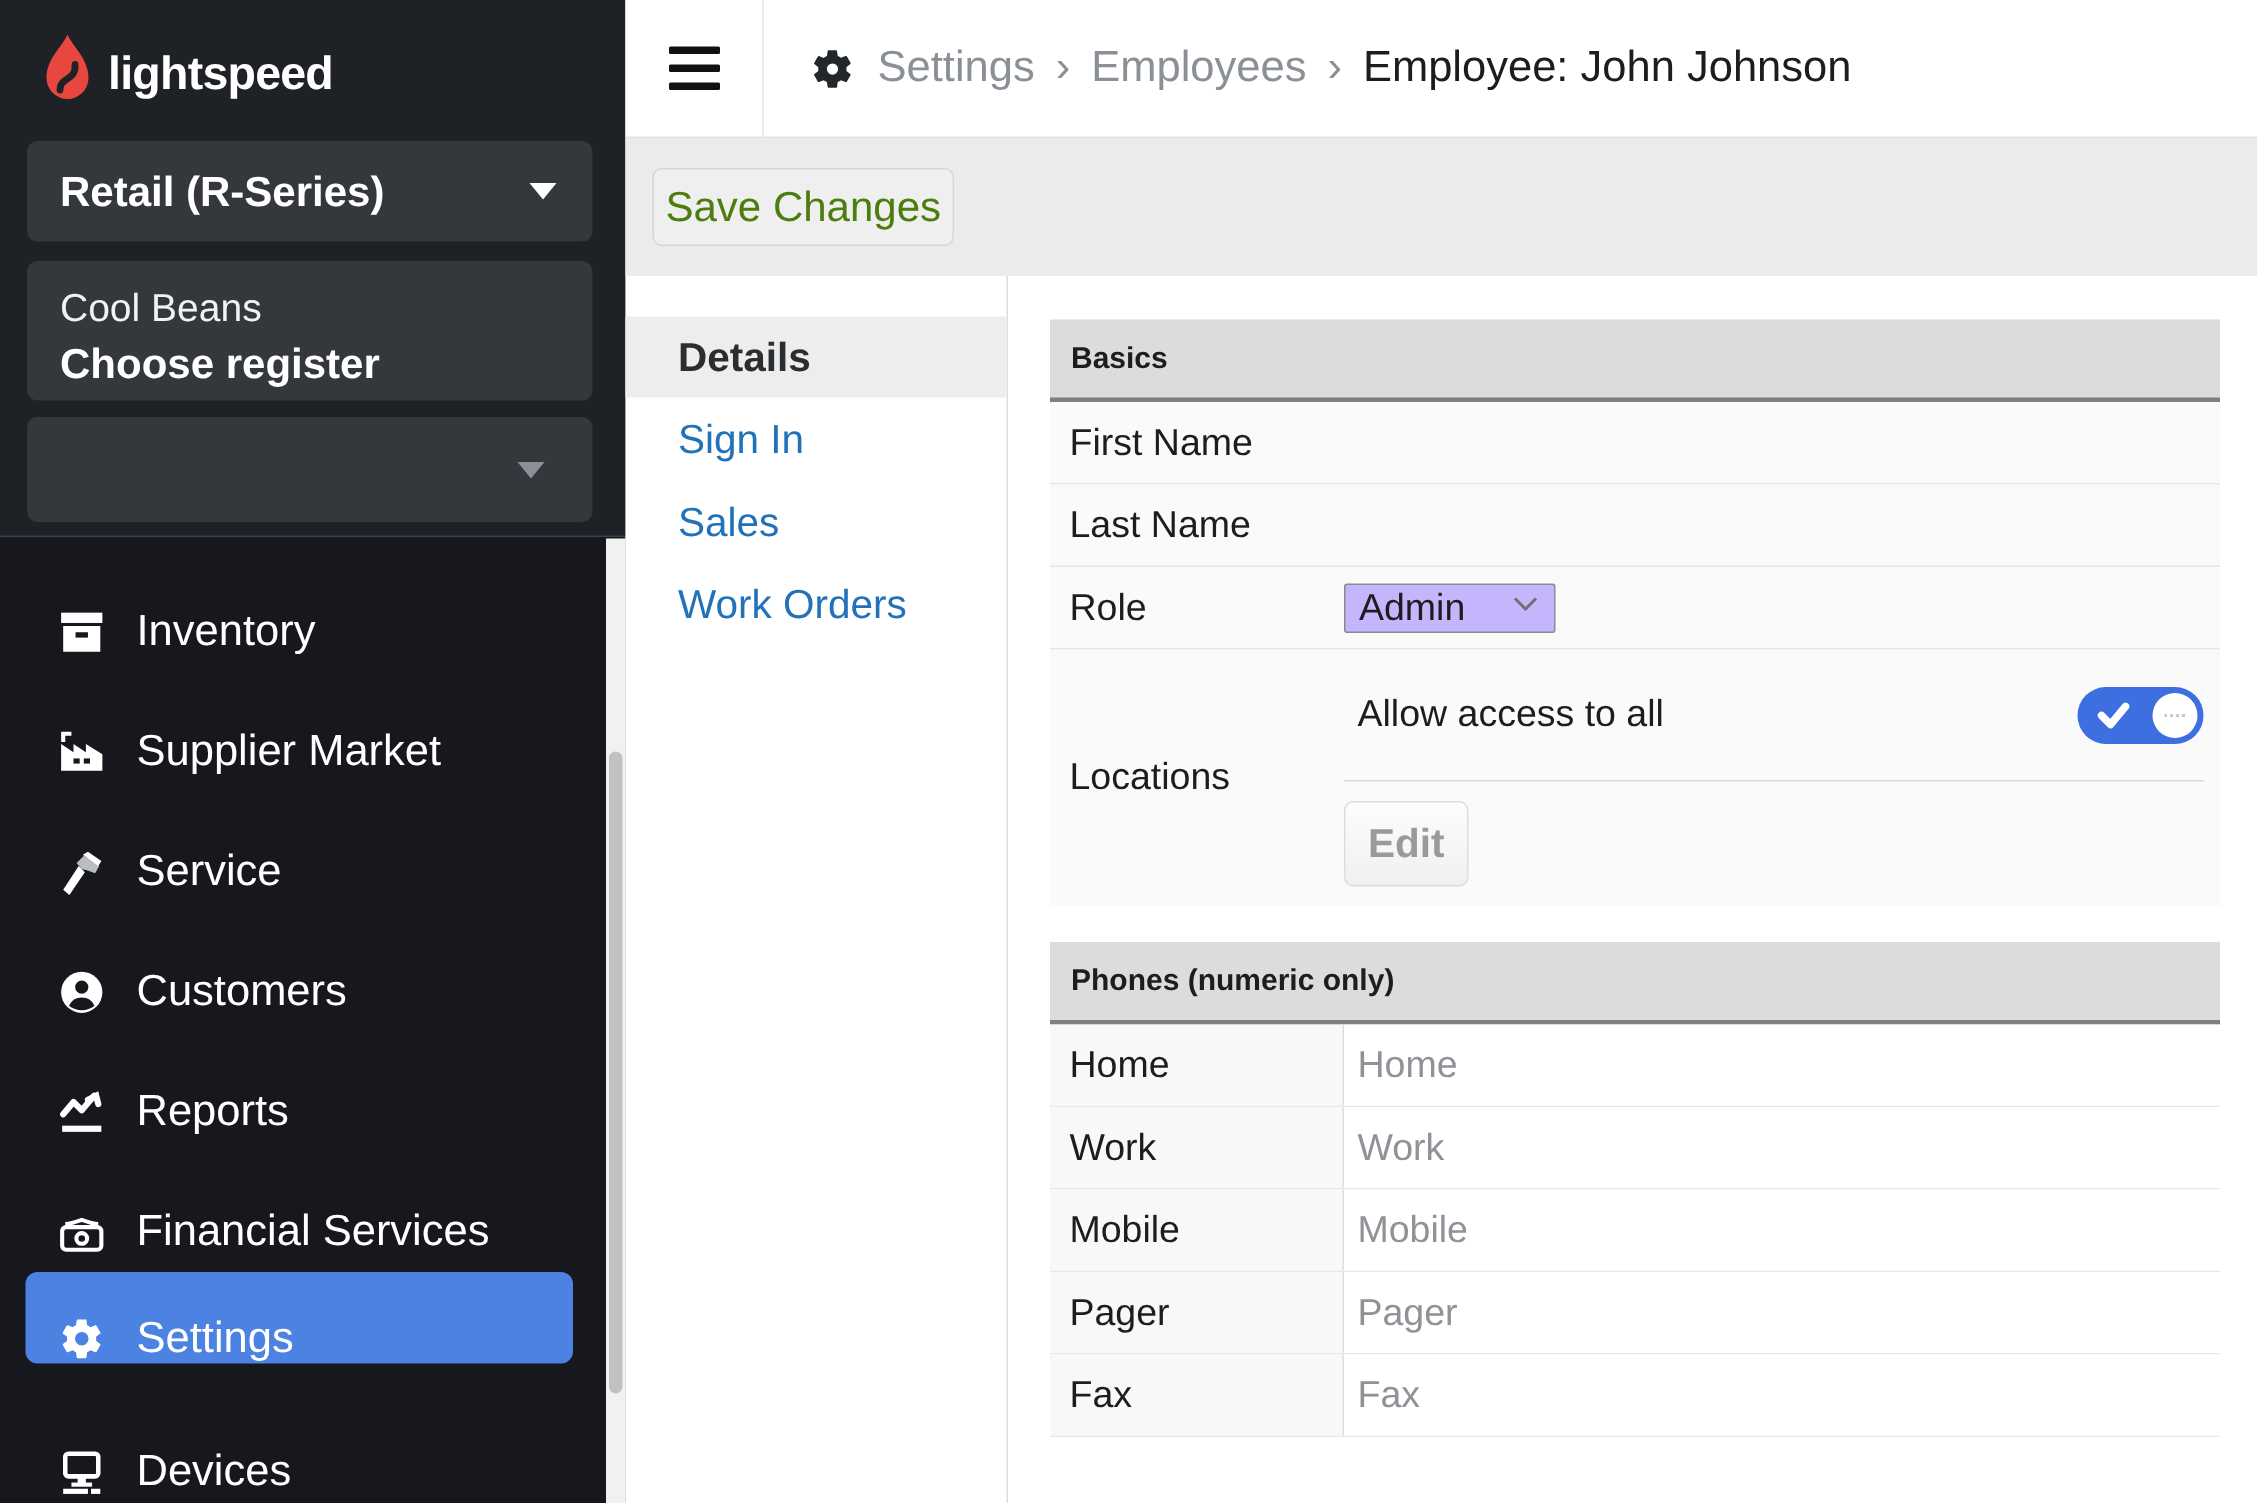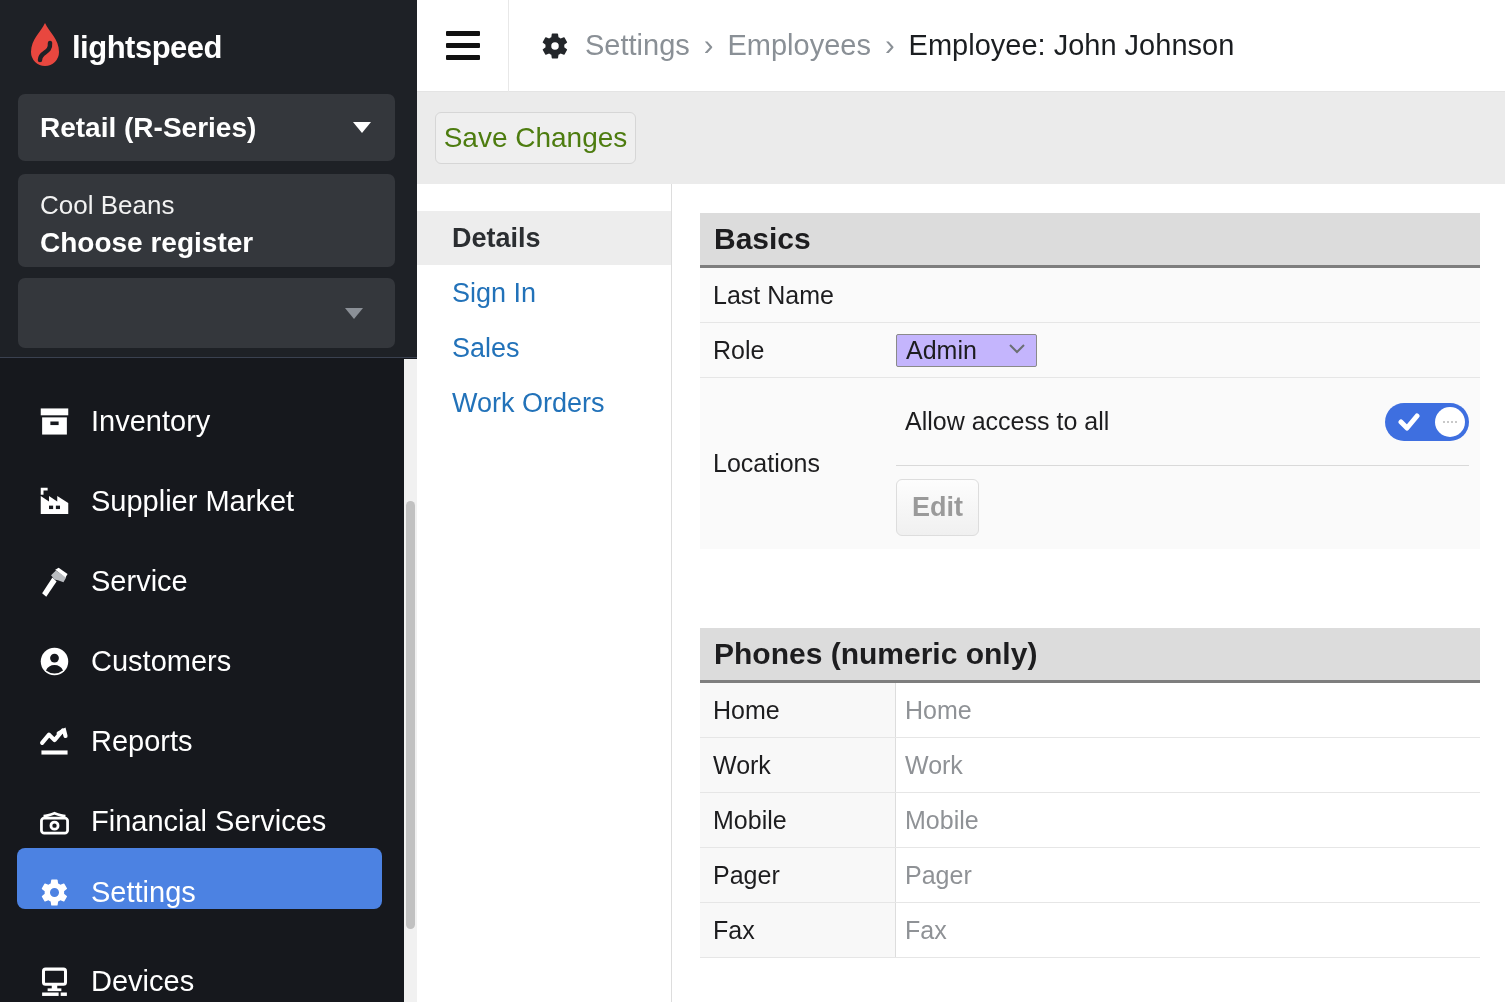--- a/index.html
+++ b/index.html
@@ -46,21 +46,21 @@
   .save-btn { width:201px; height:52px; border:1px solid #d6d6d6; border-radius:6px; background:#efefef;
               color:#4d7c0f; font-size:28px; font-family:inherit; cursor:default; }
 
   .content { position:relative; height:818px;padding-left:40px; }
   .subnav { position:absolute; left:0; top:0; width:255px; height:818px; border-right:1px solid #ddd; padding-top:27px; }
   .subnav-item { height:54px; display:flex; align-items:center; padding-left:35px; font-size:27px; color:#2272b9; cursor:pointer; margin-bottom:1px; }
   .subnav-item.active { background:#ededed; color:#2b2e31; font-weight:600; }
 
   .panel { position:absolute; left:283px; width:780px; }
   .panel-header { height:55px; background:#dcdcdc; border-bottom:3px solid #7e7e7e; display:flex; align-items:center; padding-left:14px; }
-  .panel-header .panel-title { font-size:30px; font-weight:700; color:#1d1d1f; }
+  .panel-header .panel-title { font-size:20px; font-weight:700; color:#1d1d1f; }
   #basics-panel { top:29px; }
   #phones-panel { top:444px; }
 
   .b-row { height:55px; background:#fafafa; border-bottom:1px solid #e6e6e6; display:flex; align-items:center; }
   .b-label { width:196px; padding-left:13px; font-size:25px; color:#1d1d1f; flex:0 0 196px; }
   .b-input { flex:1; height:100%; border:none; background:transparent; font-size:25px; font-family:inherit; color:#1d1d1f; outline:none; }
 
   .role-select { width:141px; height:33px; border:1px solid #8a8a8a; border-radius:2px; background:#c4b5fd;
                  display:flex; align-items:center; padding:0 10px 0 9px; cursor:pointer; }
   .role-select .role-value { font-size:25px; color:#1d1d1f; flex:1; }
@@ -245,20 +245,24 @@
         <div class="subnav-item">Sign In</div>
         <div class="subnav-item">Sales</div>
         <div class="subnav-item">Work Orders</div>
       </nav>
 
       <section class="panel" id="basics-panel">
         <div class="panel-header">
           <span class="panel-title">Basics</span>
         </div>
 
+        <div class="b-row">
+          <span class="b-label">First Name</span>
+          <input class="b-input" type="text" value="" style="">
+        </div>
 
         <div class="b-row">
           <span class="b-label">Last Name</span>
           <input class="b-input" type="text" value="" style="">
         </div>
 
         <div class="b-row">
           <span class="b-label">Role</span>
           <div class="role-select" role="combobox">
             <span class="role-value">Admin</span>

